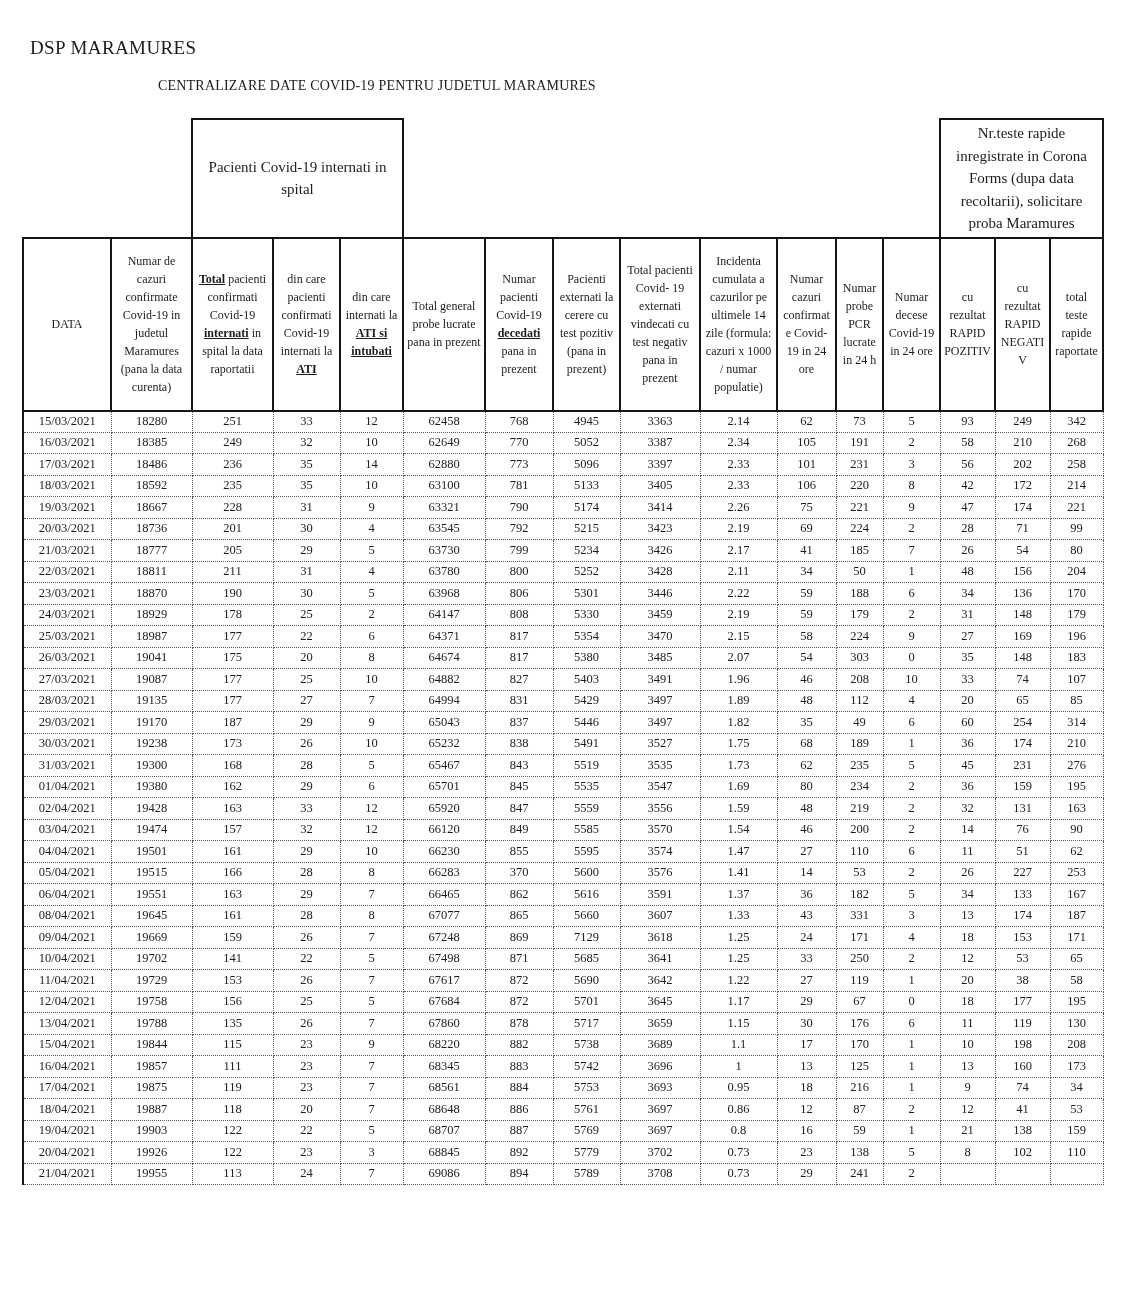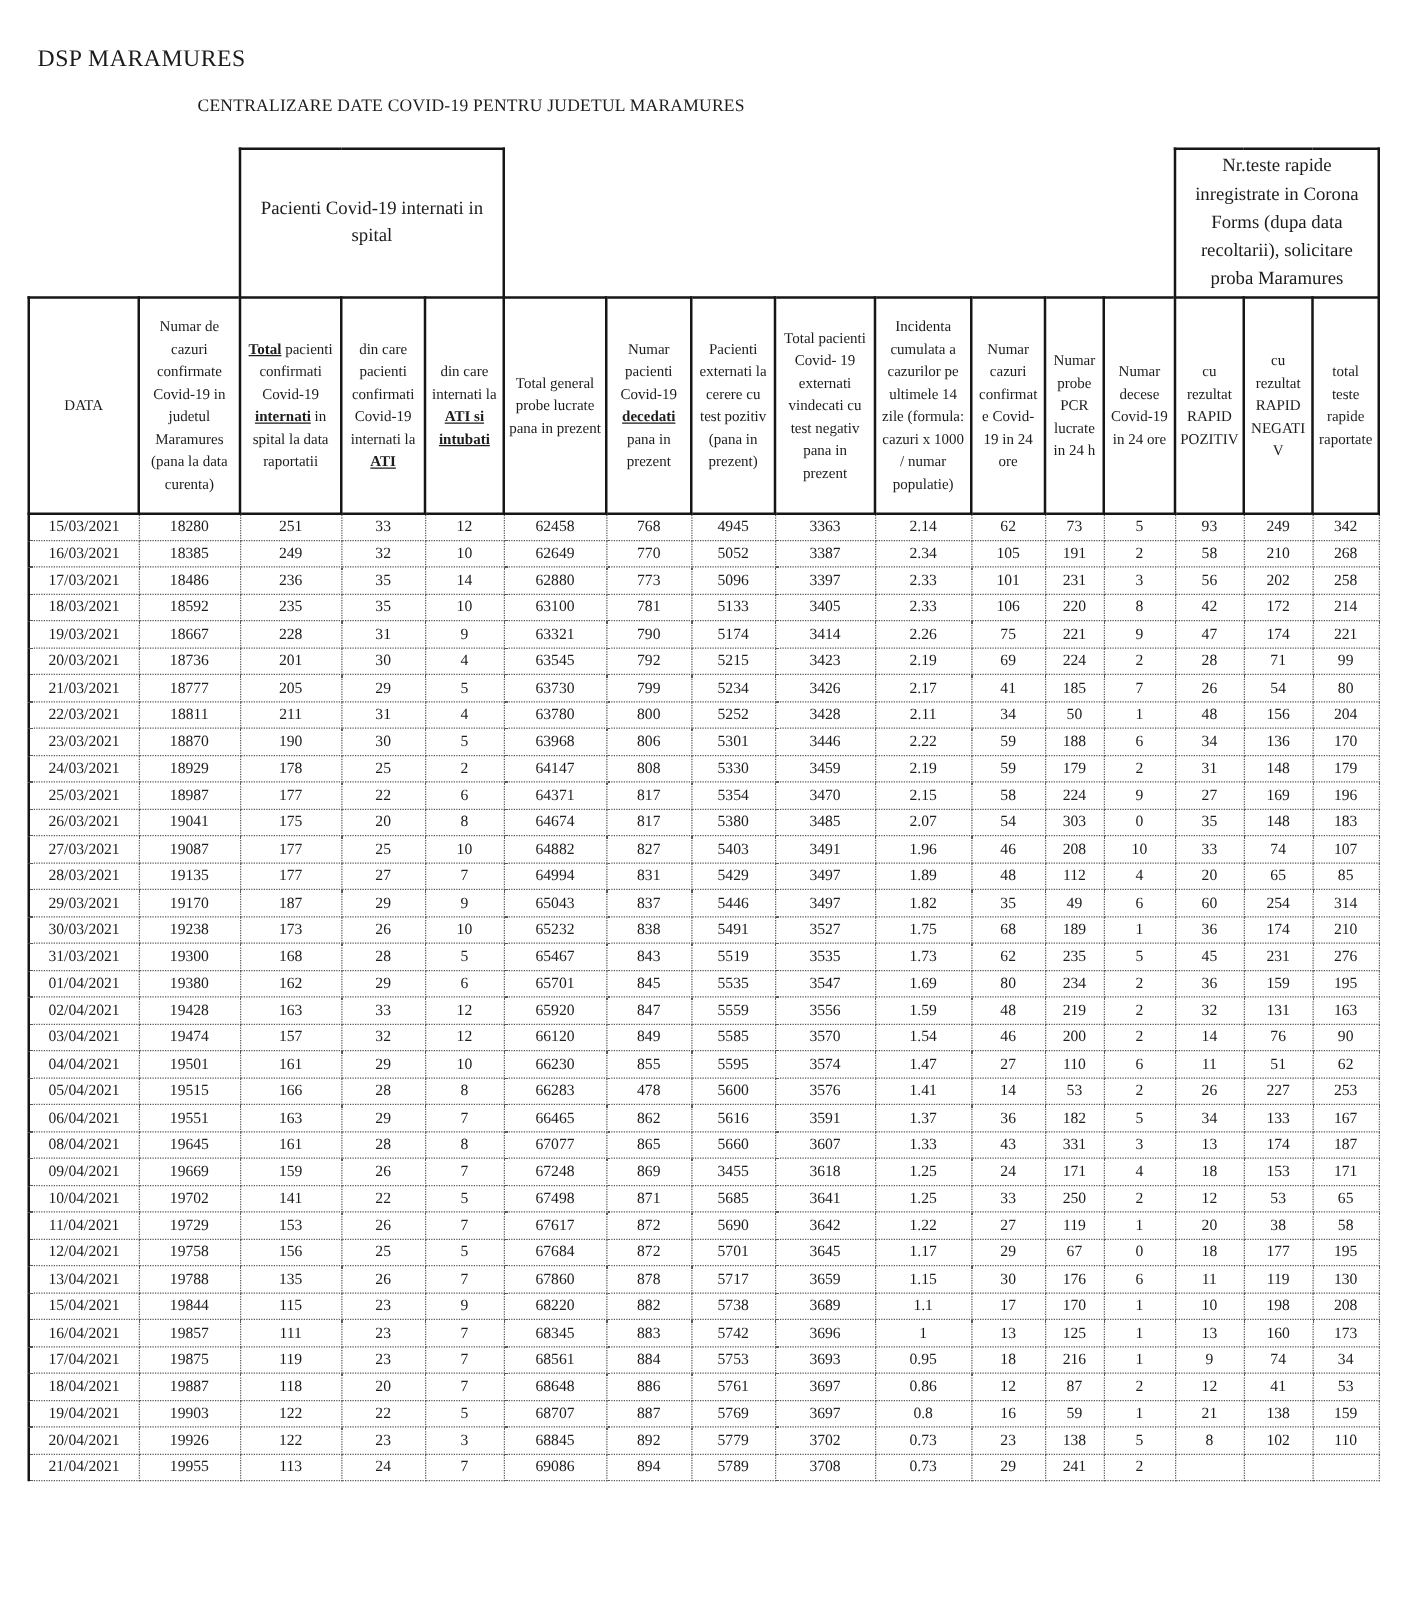--- a/index.html
+++ b/index.html
@@ -502,21 +502,21 @@
         <td>51</td>
         <td>62</td>
       </tr>
       <tr>
         <td>05/04/2021</td>
         <td>19515</td>
         <td>166</td>
         <td>28</td>
         <td>8</td>
         <td>66283</td>
-        <td>478</td>
+        <td>370</td>
         <td>5600</td>
         <td>3576</td>
         <td>1.41</td>
         <td>14</td>
         <td>53</td>
         <td>2</td>
         <td>26</td>
         <td>227</td>
         <td>253</td>
       </tr>
@@ -557,21 +557,21 @@
         <td>187</td>
       </tr>
       <tr>
         <td>09/04/2021</td>
         <td>19669</td>
         <td>159</td>
         <td>26</td>
         <td>7</td>
         <td>67248</td>
         <td>869</td>
-        <td>3455</td>
+        <td>7129</td>
         <td>3618</td>
         <td>1.25</td>
         <td>24</td>
         <td>171</td>
         <td>4</td>
         <td>18</td>
         <td>153</td>
         <td>171</td>
       </tr>
       <tr>

